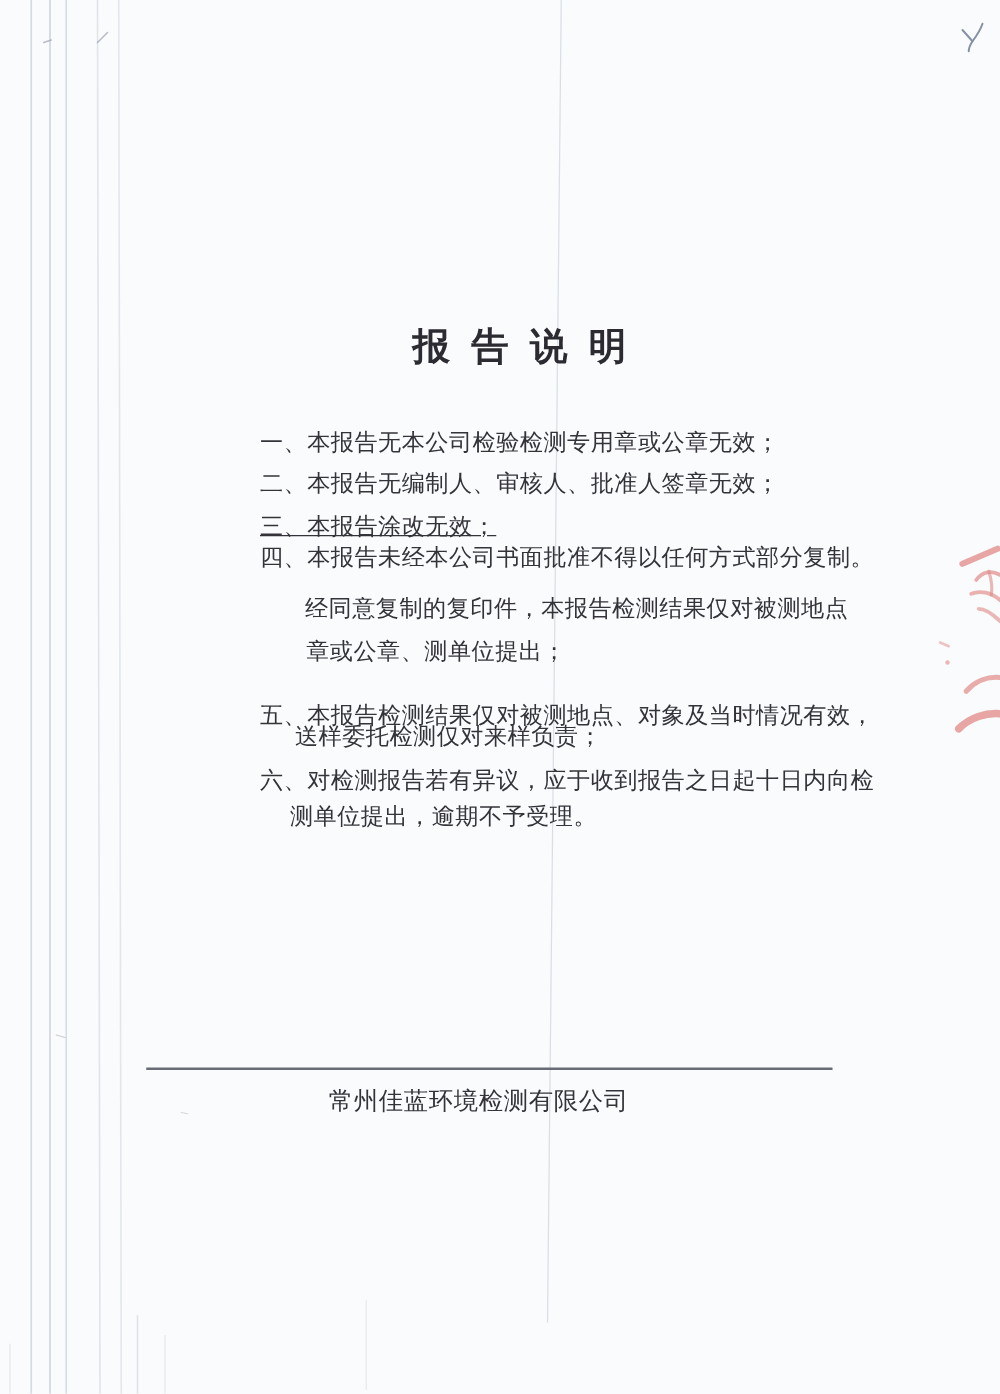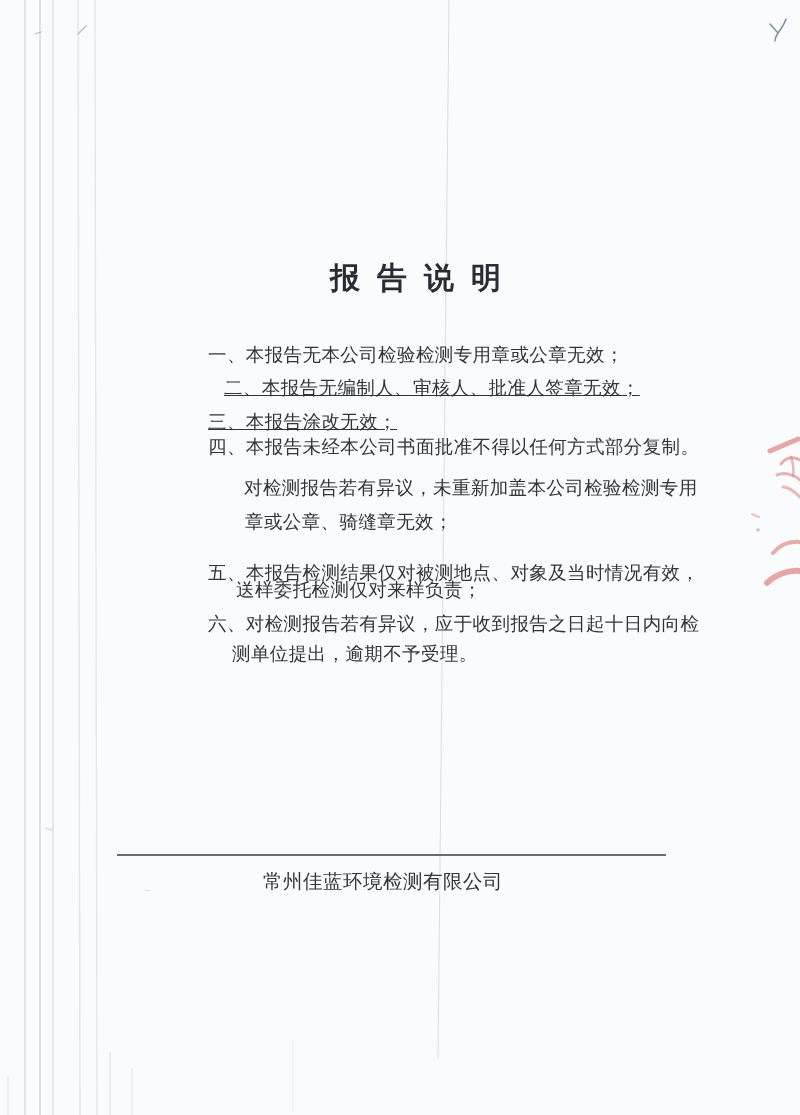--- a/index.html
+++ b/index.html
@@ -18,21 +18,21 @@
     letter-spacing:17px;white-space:nowrap;
     color:#2b2b31;
   }
   .ln{
     position:absolute;
     font-size:18.5px;line-height:1.15;
     letter-spacing:0.4px;white-space:nowrap;
     color:#333339;
   }
   .ln0{left:208px;top:326px;}
-  .ln1{left:224px;top:359px;text-decoration:underline;}
+  .ln1{left:208px;top:359px;}
   .ln2{left:208px;top:393px;text-decoration:underline;}
   .ln3{left:208px;top:418px;}
   .ln4{left:244px;top:459px;}
   .ln5{left:245px;top:493px;}
   .ln6{left:208px;top:544px;}
   .ln7{left:236px;top:561px;}
   .ln8{left:208px;top:596px;font-family:Liberation Mono, monospace;}
   .ln9{left:232px;top:625px;}
   .footer-rule{
     position:absolute;left:117px;top:854px;
@@ -98,22 +98,22 @@
     </g>
   </svg>
 
   <h1 class="title">报告说明</h1>
 
   <div>
     <p class="ln ln0">一、本报告无本公司检验检测专用章或公章无效；</p>
     <p class="ln ln1">二、本报告无编制人、审核人、批准人签章无效；</p>
     <p class="ln ln2">三、本报告涂改无效；</p>
     <p class="ln ln3">四、本报告未经本公司书面批准不得以任何方式部分复制。</p>
-    <p class="ln ln4">对检测报告若有异议，未重新加盖本公司检验检测专用</p>
-    <p class="ln ln5">章或公章、骑缝章无效；</p>
+    <p class="ln ln4">经同意复制的复印件，本报告检测结果仅对被测地点</p>
+    <p class="ln ln5">章或公章、测单位提出；</p>
     <p class="ln ln6">五、本报告检测结果仅对被测地点、对象及当时情况有效，</p>
     <p class="ln ln7">送样委托检测仅对来样负责；</p>
     <p class="ln ln8">六、对检测报告若有异议，应于收到报告之日起十日内向检</p>
     <p class="ln ln9">测单位提出，逾期不予受理。</p>
   </div>
 
   <div class="footer-rule"></div>
   <div class="company">常州佳蓝环境检测有限公司</div>
 
 </div>

